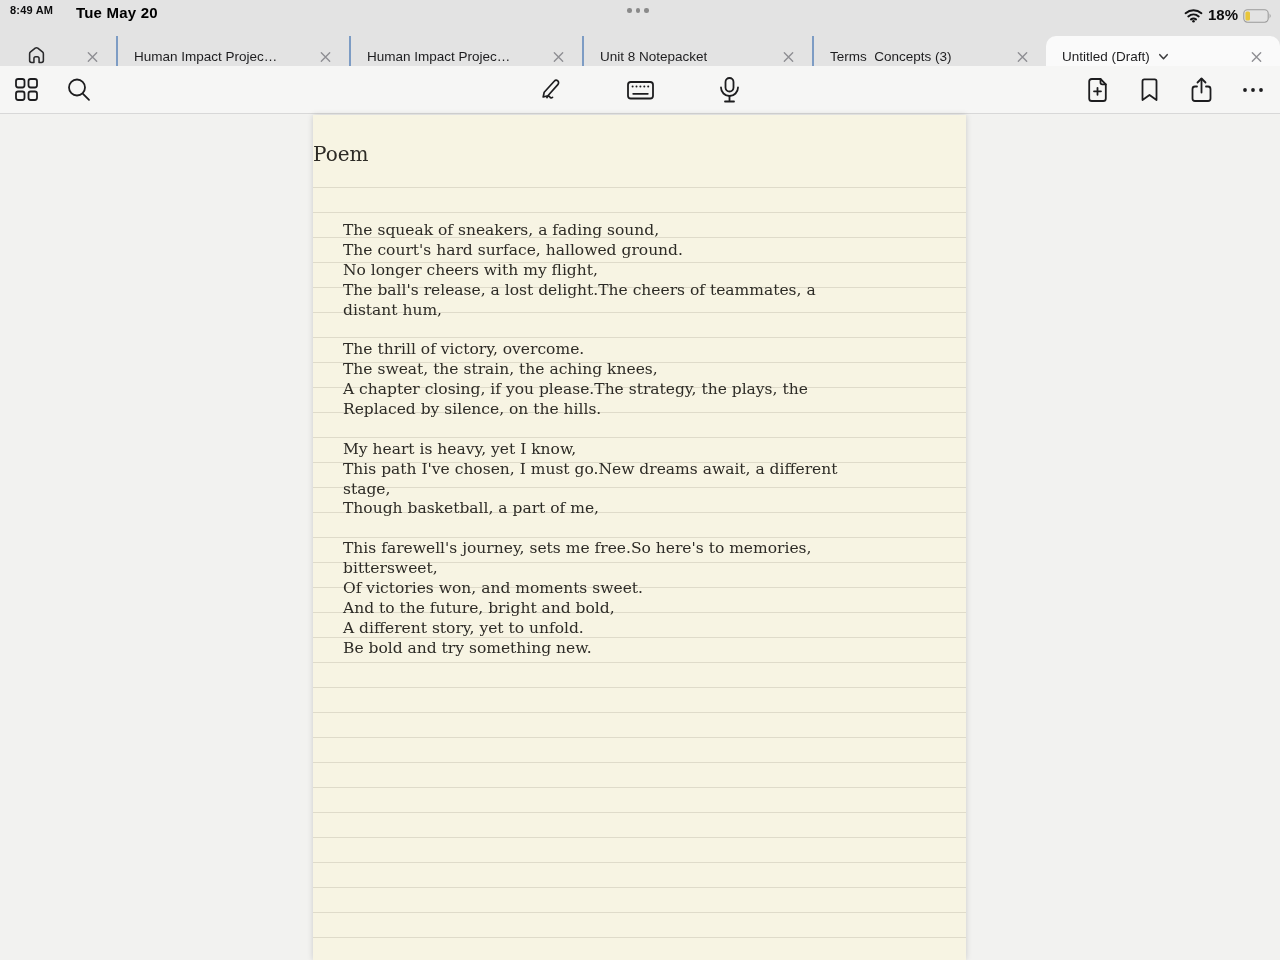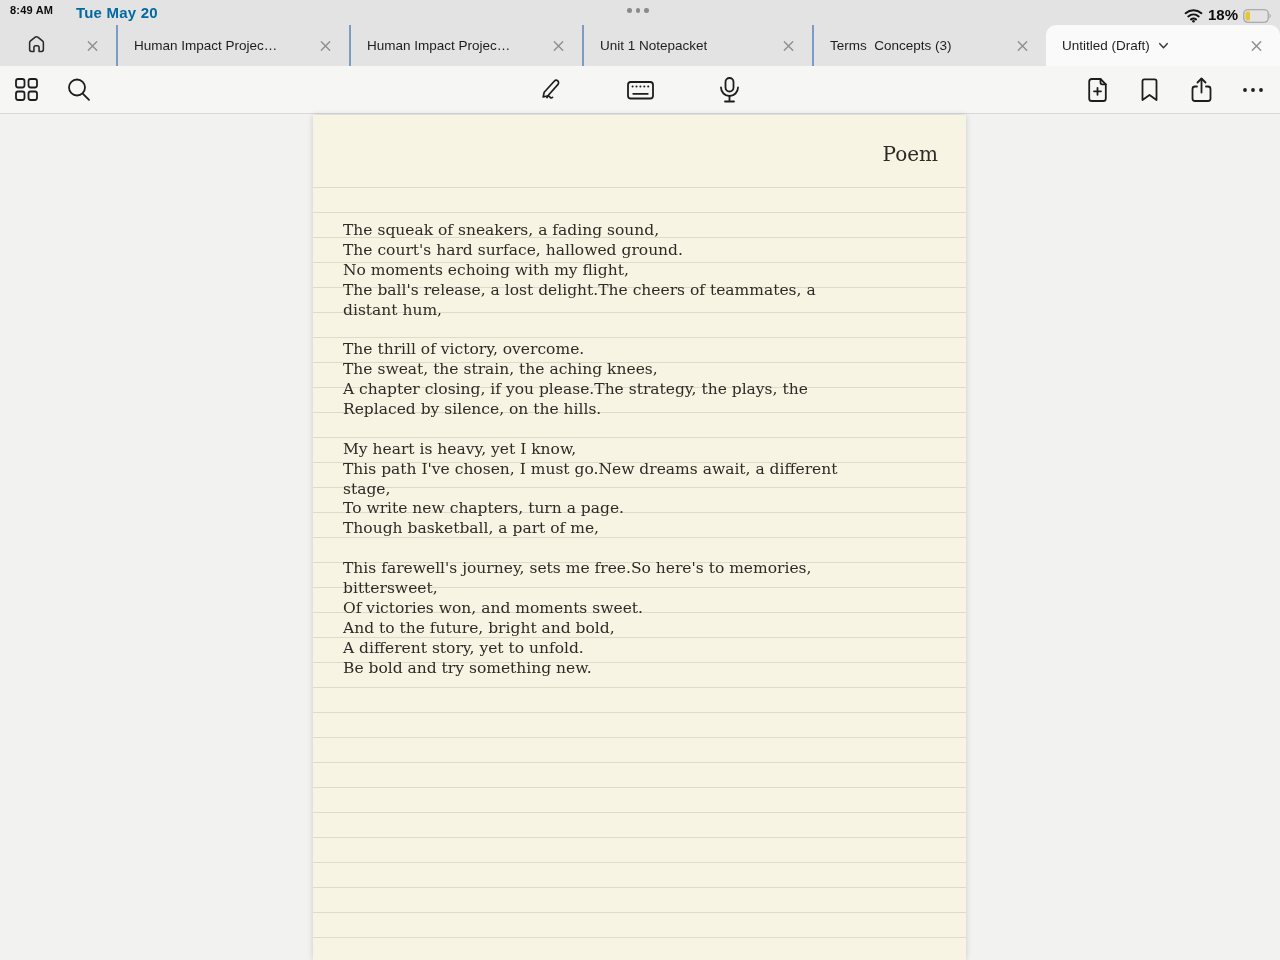--- a/index.html
+++ b/index.html
@@ -7,43 +7,43 @@
   body {
     font-family:"Liberation Sans", sans-serif;
     width:1280px; height:960px; overflow:hidden; position:relative;
     background:var(--bg-content,#f2f2f0);
     -webkit-font-smoothing:antialiased;
   }
   
   .chrome { position:absolute; left:0; top:0; width:1280px; height:66px; background:var(--bg-chrome,#e3e3e3); }
   .statusbar { position:absolute; left:0; top:0; width:1280px; height:25px; }
   .status-time { position:absolute; left:10px; top:4px; font-size:11px; font-weight:700; color:#0c0c0d; letter-spacing:.2px; }
-  .status-date { position:absolute; left:76px; top:4px; font-size:15px; font-weight:700; color:#0369a1; letter-spacing:.2px; }
+  .status-date { position:absolute; left:76px; top:4px; font-size:15px; font-weight:700; color:#000000; letter-spacing:.2px; }
   .multitask-dots { position:absolute; left:627px; top:8px; display:flex; gap:4px; }
   .multitask-dots i { width:4.5px; height:4.5px; border-radius:50%; background:#8a8a8a; }
   .status-right { position:absolute; right:8px; top:2px; height:21px; display:flex; align-items:flex-end; gap:5px; }
   .batt-pct { font-size:15px; font-weight:700; color:#0c0c0d; }
   
-  .tabbar { position:absolute; left:0; top:25px; width:1063px; height:41px; }
+  .tabbar { position:absolute; left:0; top:36px; width:1063px; height:41px; }
   .tab { position:absolute; top:0; height:41px; display:flex; align-items:center; }
   .tab.divider-right { border-right:2px solid var(--tab-divider,#7d9cc4); }
   .tab-label { font-size:13.5px; color:#1d1d1f; white-space:pre; padding-left:16px; overflow:hidden; }
   .tab-close { position:absolute; right:15px; top:50%; transform:translateY(-50%); width:17px; height:17px; border:none; background:transparent; cursor:pointer; display:flex; align-items:center; justify-content:center; color:#8e8e93; padding:0; }
   .tab-home-icon { position:absolute; left:25px; top:50%; transform:translateY(-50%); color:#2a2a2c; }
   .tab.active { background:var(--bg-tab-active,#fafafa); border-radius:10px 10px 0 0; }
   .tab-chevron { margin-left:7px; color:#3a3a3c; display:flex; }
   
   .toolbar { position:absolute; left:0; top:66px; width:1280px; height:48px; background:var(--bg-toolbar,#f6f6f5); border-bottom:1px solid var(--divider,#d8d8d8); }
   .tool-btn { position:absolute; top:50%; transform:translateY(-50%); width:34px; height:34px; border:none; background:transparent; cursor:pointer; color:var(--icon,#1d1d1f); display:flex; align-items:center; justify-content:center; padding:0; }
   
   .content { position:absolute; left:0; top:114px; width:1280px; height:846px; background:var(--bg-content,#f2f2f0); }
   .paper { position:absolute; left:313px; top:1px; width:653px; height:845px; background:var(--paper,#f7f4e3); box-shadow:0 0 6px rgba(0,0,0,.16); }
   .paper-rules { position:absolute; left:0; right:0; top:72px; bottom:0;
     background-image:repeating-linear-gradient(to bottom, var(--rule,#dfdbca) 0 1px, transparent 1px 25px); }
-  .paper-title { position:absolute; top:27px; left:0; right:28px; text-align:right;
+  .paper-title { position:absolute; top:27px; left:0; right:28px; text-align:left;
     font-family:"DejaVu Serif", serif; font-size:20px; color:var(--ink,#2d2b26); }
   .poem { position:absolute; left:30px; right:36px; top:106px;
     font-family:"DejaVu Serif", serif; font-size:15.5px; line-height:19.9px; color:var(--ink,#2d2b26); }
   .poem-line { white-space:pre; height:19.9px; }
 </style>
 </head>
 <body>
 
 <div class="chrome">
 
@@ -102,21 +102,21 @@
     <div class="tab divider-right" style="left:351px; width:233px;">
       <span class="tab-label">Human Impact Projec…</span>
       <button class="tab-close" aria-label="close">
         <svg width="13" height="13" viewBox="0 0 14 14" stroke="currentColor" stroke-width="1.5" stroke-linecap="round">
             <path d="M2.5 2.5 L11.5 11.5 M11.5 2.5 L2.5 11.5"></path>
           </svg>
       </button>
     </div>
 
     <div class="tab divider-right" style="left:584px; width:230px;">
-      <span class="tab-label">Unit 1 Notepacket</span>
+      <span class="tab-label">Unit 8 Notepacket</span>
       <button class="tab-close" aria-label="close">
         <svg width="13" height="13" viewBox="0 0 14 14" stroke="currentColor" stroke-width="1.5" stroke-linecap="round">
             <path d="M2.5 2.5 L11.5 11.5 M11.5 2.5 L2.5 11.5"></path>
           </svg>
       </button>
     </div>
 
     <div class="tab" style="left:814px; width:232px;">
       <span class="tab-label">Terms  Concepts (3)</span>
       <button class="tab-close" aria-label="close">
@@ -223,33 +223,32 @@
 
 </div>
 
 <div class="content">
   <div class="paper">
     <div class="paper-rules"></div>
     <div class="paper-title">Poem</div>
     <div class="poem">
         <div class="poem-line">The squeak of sneakers, a fading sound,</div>
         <div class="poem-line">The court's hard surface, hallowed ground.</div>
-        <div class="poem-line">No moments echoing with my flight,</div>
+        <div class="poem-line">No longer cheers with my flight,</div>
         <div class="poem-line">The ball's release, a lost delight.The cheers of teammates, a</div>
         <div class="poem-line">distant hum,</div>
         <div class="poem-line">&nbsp;</div>
         <div class="poem-line">The thrill of victory, overcome.</div>
         <div class="poem-line">The sweat, the strain, the aching knees,</div>
         <div class="poem-line">A chapter closing, if you please.The strategy, the plays, the</div>
         <div class="poem-line">Replaced by silence, on the hills.</div>
         <div class="poem-line">&nbsp;</div>
         <div class="poem-line">My heart is heavy, yet I know,</div>
         <div class="poem-line">This path I've chosen, I must go.New dreams await, a different</div>
         <div class="poem-line">stage,</div>
-        <div class="poem-line">To write new chapters, turn a page.</div>
         <div class="poem-line">Though basketball, a part of me,</div>
         <div class="poem-line">&nbsp;</div>
         <div class="poem-line">This farewell's journey, sets me free.So here's to memories,</div>
         <div class="poem-line">bittersweet,</div>
         <div class="poem-line">Of victories won, and moments sweet.</div>
         <div class="poem-line">And to the future, bright and bold,</div>
         <div class="poem-line">A different story, yet to unfold.</div>
         <div class="poem-line">Be bold and try something new.</div>
       </div>
   </div>

